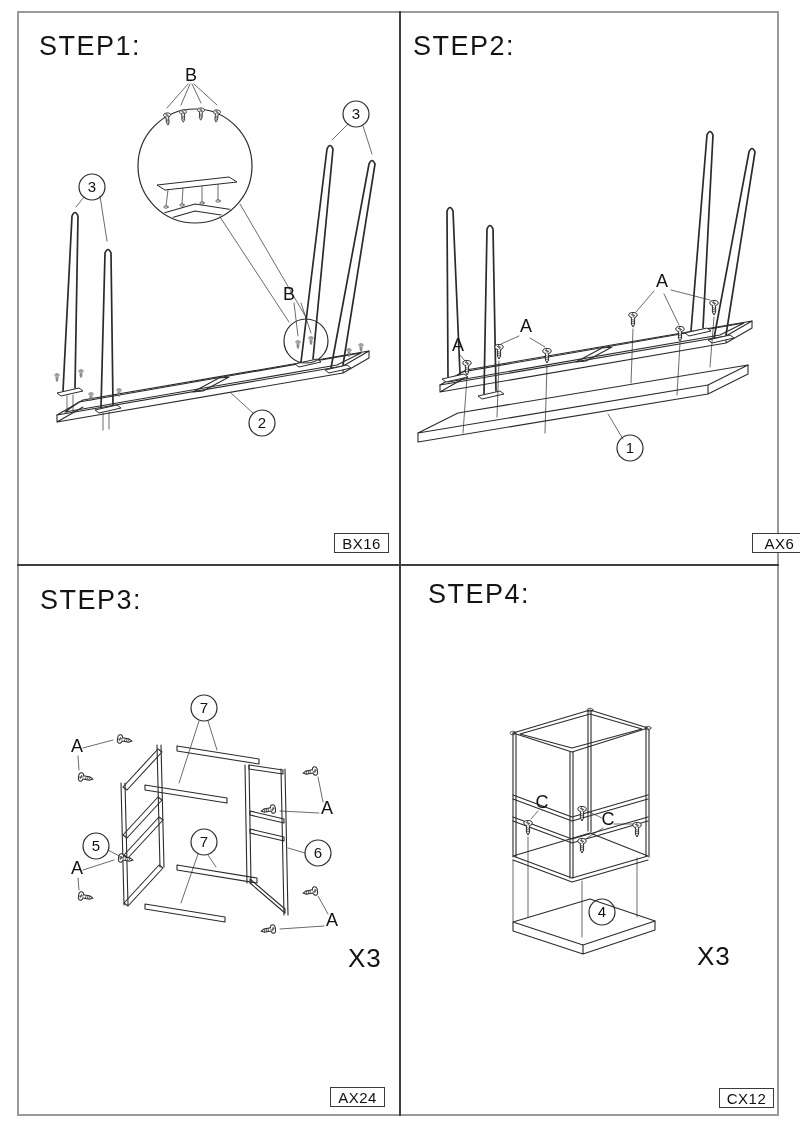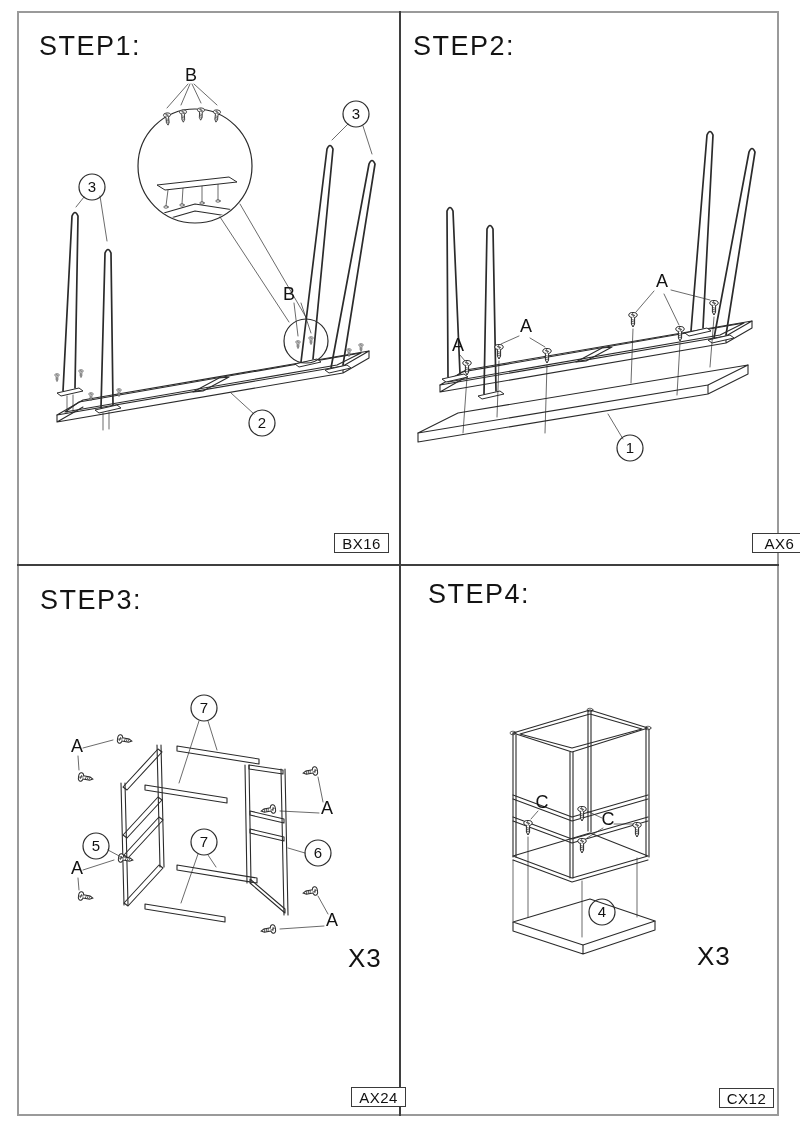--- a/index.html
+++ b/index.html
@@ -247,21 +247,21 @@
       <path class="thin" d="M191,156 L200,185 M182,156 L162,218"></path>
     </g>
     <g>
       <circle class="co" cx="187" cy="277" r="13"></circle>
       <text class="part-num" x="187" y="282">7</text>
       <path class="thin" d="M191,290 L199,302 M181,289 L164,338"></path>
     </g>
 
     <text class="x3" x="331" y="402">X3</text>
   </svg>
-  <div class="hw-badge" style="left:351px;top:1087px">AX24</div>
+  <div class="hw-badge" style="left:330px;top:1087px">AX24</div>
 
   <svg class="quad" style="left:400px;top:565px" width="381" height="552" viewBox="0 0 381 552">
     <text class="step-title" x="28" y="38">STEP4:</text>
 
     <g>
       <path class="ln" d="M113,168 L190,145 L248,163 L172,187 Z"></path>
       <path class="ln" d="M120,169 L190,149 L242,164 L172,183 Z"></path>
       <path class="ln" d="M113,168 L113,292 M116,170 L116,292 M170,187 L170,313 M173,187 L173,313 M246,163 L246,291 M249,164 L249,292 M188,145 L188,266 M191,146 L191,267"></path>
       <path class="ln" d="M113,291 L172,313 L248,291 M113,295 L172,317 L248,295 M113,291 L190,268 L248,291"></path>
       <path class="ln" d="M113,230 L172,252 L248,230 M113,234 L172,256 L248,234"></path>

